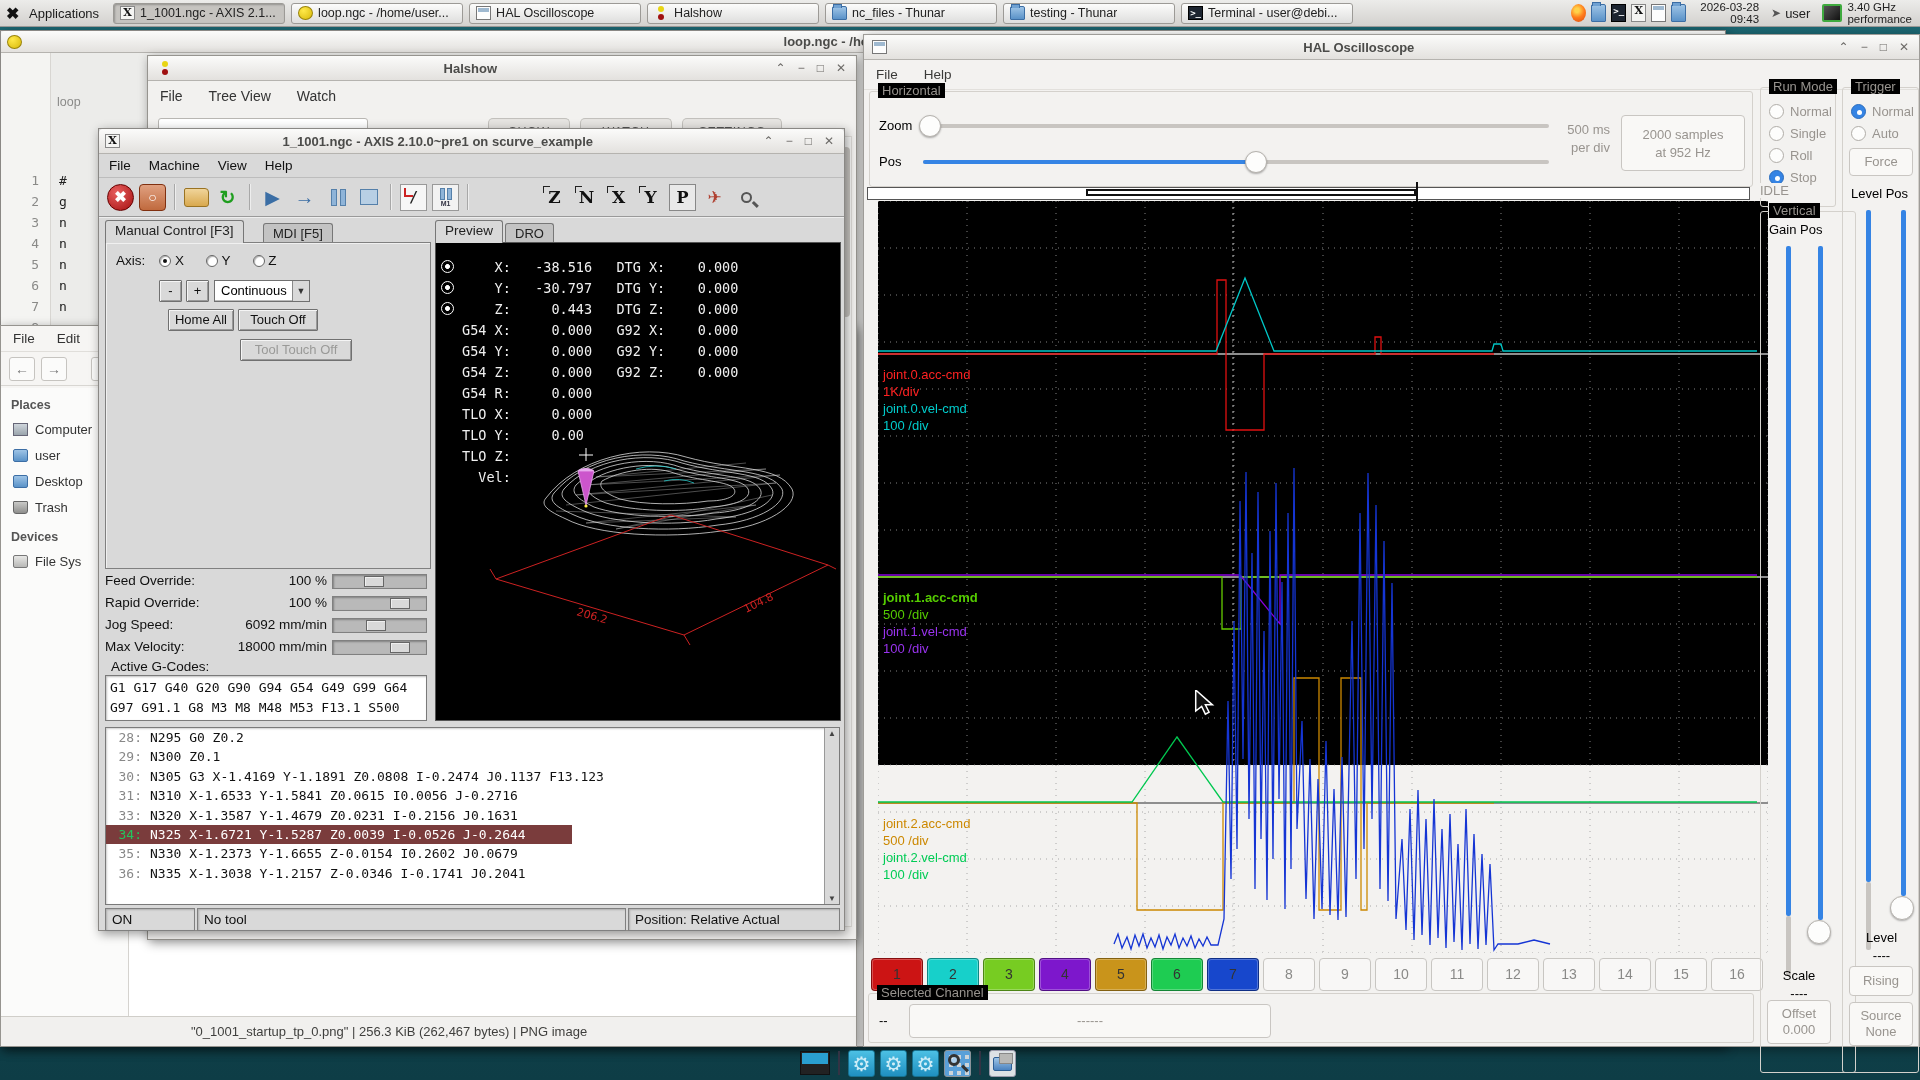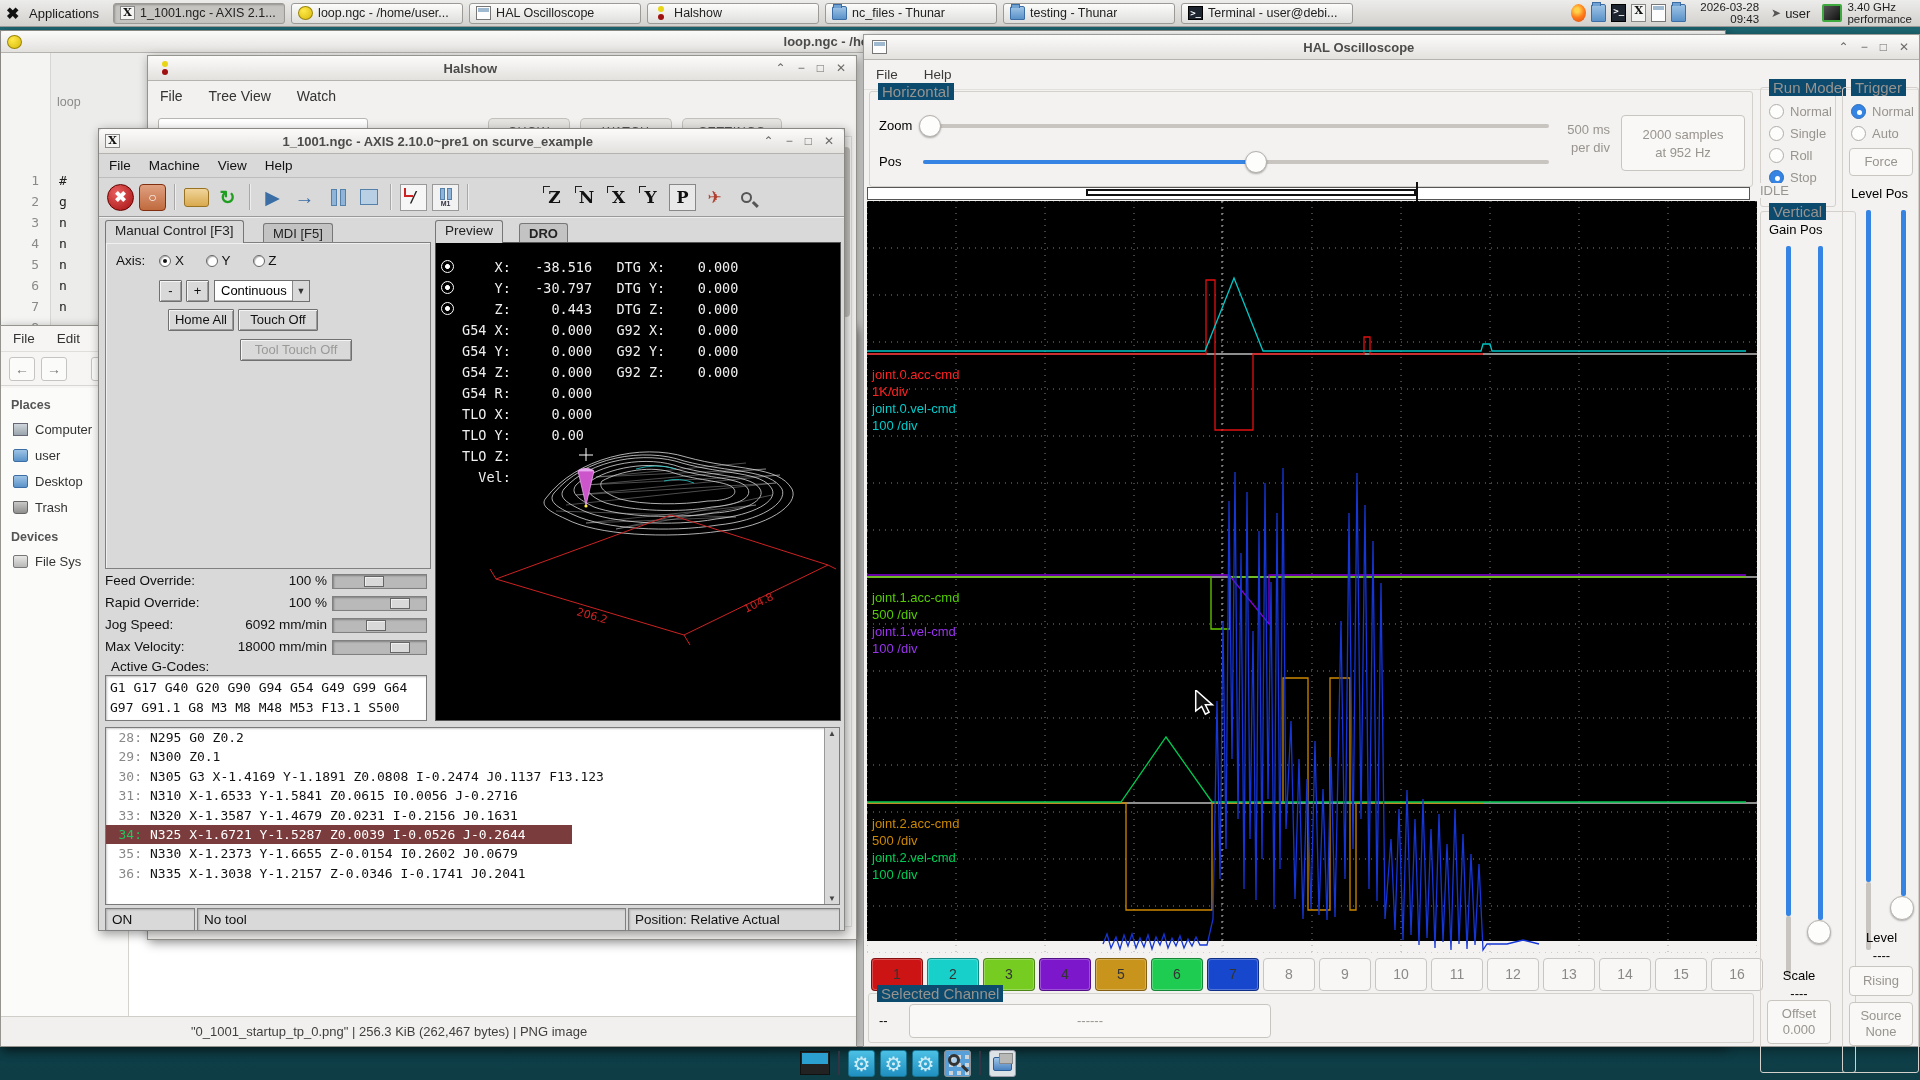--- a/index.html
+++ b/index.html
@@ -151,35 +151,35 @@
   #ax-scroll { position:absolute; right:0; top:0; bottom:0; width:15px; background:#d9d9d9; border-left:1px solid #999; font-size:8px; color:#444; }
   #ax-scroll .up { position:absolute; top:1px; left:3px; }
   #ax-scroll .dn { position:absolute; bottom:1px; left:3px; }
   .ax-status { position:absolute; left:6px; top:779px; width:735px; height:23px; display:flex; gap:2px; }
   .ax-status div { border:1px solid #808080; box-shadow:inset 1px 1px 2px rgba(0,0,0,.2); font-size:13.5px; line-height:21px; padding-left:6px; color:#111; background:#d9d9d9; }
 
   
   #scope { left:863px; top:34px; width:1057px; height:1013px; z-index:4; background:#f3f2f0; border:1px solid #9e9c98; }
   #sc-menu { height:30px; display:flex; gap:26px; align-items:center; padding-left:12px; font-size:13.5px; color:#3a3a38; border-bottom:1px solid #e2e0dc; }
   .gbox { position:absolute; border:1px solid #d4d1cc; border-radius:3px; }
-  .gbox .gl-label { position:absolute; top:-9px; left:8px; background:#0c4a6e; padding:0 4px; color:#97938e; font-size:15px; white-space:nowrap; }
+  .gbox .gl-label { position:absolute; top:-9px; left:8px; background:#000000; padding:0 4px; color:#97938e; font-size:13px; white-space:nowrap; }
   .gtk-lab { color:#000000; font-size:13px; position:absolute; }
   .gtk-track { position:absolute; height:4px; background:#c8c5c1; border-radius:2px; }
   .gtk-fill { position:absolute; height:4px; background:#3584e4; border-radius:2px; }
   .gtk-thumb { position:absolute; width:22px; height:22px; border-radius:50%; background:#fdfdfc; border:1px solid #b5b2ad; box-shadow:0 1px 2px rgba(0,0,0,.3); }
   .vtrack { position:absolute; width:5px; border-radius:2px; }
   .vthumb { position:absolute; width:24px; height:24px; border-radius:50%; background:#fdfdfc; border:1px solid #b5b2ad; box-shadow:0 1px 2px rgba(0,0,0,.3); }
   #sc-samples { position:absolute; left:757px; top:80px; width:124px; height:56px; background:#f9f8f6; border:1px solid #c9c6c2; border-radius:4px;
                 color:#98948f; font-size:13px; text-align:center; padding-top:10px; line-height:18px; }
   #sc-perdiv { position:absolute; left:640px; top:86px; width:106px; text-align:right; color:#98948f; font-size:13px; line-height:18px; }
   #sc-progress { position:absolute; left:3px; top:152px; width:883px; height:13px; background:#fff; border:1px solid #555; }
   #sc-progress .inner { position:absolute; left:218px; top:1px; width:330px; height:7px; border:2px solid #111; }
   #sc-progress .tick { position:absolute; left:548px; top:-6px; width:2px; height:24px; background:#111; }
   #sc-idle { position:absolute; left:893px; top:148px; color:#98948f; font-size:13px; background:#f3f2f0; padding:0 3px; z-index:2; }
-  #sc-canvas { position:absolute; left:3px; top:166px; width:890px; height:740px; background:#000; }
+  #sc-canvas { position:absolute; left:14px; top:166px; width:890px; height:564px; background:#000; }
   .ch-lab { position:absolute; font-size:13px; line-height:17px; white-space:nowrap; left:5px; }
   #sc-chans { position:absolute; left:7px; top:923px; display:flex; gap:4px; }
   .chbtn { width:52px; height:33px; border-radius:4px; border:1px solid #c8c6c2; background:#f8f7f6; color:#8a8a88;
            font-size:14px; text-align:center; line-height:31px; }
   .chbtn.colored { color:#333; border-color:rgba(0,0,0,.35); box-shadow:inset 0 0 0 1px rgba(255,255,255,.25); }
   #sc-selframe { left:4px; top:958px; width:886px; height:50px; }
   #sc-selfield { position:absolute; left:40px; top:10px; width:362px; height:34px; background:#f9f8f6; border:1px solid #c9c6c2; border-radius:4px;
                  color:#98948f; text-align:center; line-height:32px; font-size:13px; }
   .gtk-radio { width:15px; height:15px; border-radius:50%; border:1px solid #b0ada8; background:#fdfdfc; display:inline-block; position:relative; vertical-align:-3px; margin-right:6px; }
   .gtk-radio.sel { background:#3584e4; border-color:#2a6cbd; }
@@ -487,21 +487,21 @@
         </div>
       </div>
     <div class="ovr-label" style="left:12px;top:530px;font-size:13.5px">Active G-Codes:</div>
     <div id="ax-gbox">
       <div>G1 G17 G40 G20 G90 G94 G54 G49 G99 G64</div>
       <div>G97 G91.1 G8 M3 M8 M48 M53 F13.1 S500</div>
     </div>
 
     <div id="ax-tabs-right">
         <span class="tk-tab sel" style="left: 336px;">Preview</span>
-        <span class="tk-tab" style="left: 420px; font-weight: bold;">DRO</span>
+        <span class="tk-tab" style="left: 406px;">DRO</span>
       </div>
     <div id="ax-canvas">
       <svg width="406" height="479" viewBox="0 0 406 479">
         <g stroke="#e9e9e9" fill="none" stroke-width="0.8" opacity="0.95">
           <path d="M110,255 C140,215 205,200 250,214 C300,228 342,222 356,246 C364,262 330,284 285,288 C230,296 160,292 130,276 C112,268 104,262 110,255 Z"></path>
           <path d="M118,250 C148,214 208,204 248,218 C294,230 334,226 346,246 C352,260 324,278 282,282 C232,290 168,286 138,272 C120,264 112,258 118,250 Z"></path>
           <path d="M128,246 C154,216 210,208 246,220 C288,232 326,228 336,246 C342,258 318,272 280,276 C236,284 176,280 148,268 C130,260 122,254 128,246 Z"></path>
           <path d="M140,242 C162,220 212,212 244,224 C280,234 316,232 324,246 C330,256 312,268 278,270 C240,276 186,274 158,264 C142,256 134,250 140,242 Z"></path>
           <path d="M152,240 C172,224 214,218 240,226 C272,236 306,234 312,246 C316,254 304,262 276,264 C244,270 196,268 170,260 C154,254 148,246 152,240 Z"></path>
           <path d="M166,238 C184,228 216,222 238,230 C262,238 294,238 298,246 C302,252 292,258 272,258 C246,262 206,262 184,256 C168,250 162,244 166,238 Z"></path>
@@ -648,21 +648,21 @@
           <polyline points="0,374 362,374 402,423 402,374 879,374" fill="none" stroke="#8800dd" stroke-width="1.3"></polyline>
           <polyline points="0,602 259,602 259,709 345,709 345,602 416,602 416,477 441,477 441,709 463,709 463,477 483,477 483,709 489,709 489,602 616,602" fill="none" stroke="#cc8800" stroke-width="1.3"></polyline>
           <polyline points="0,601 254,601 299,536 345,601 879,601" fill="none" stroke="#00c850" stroke-width="1.3"></polyline>
           <polyline points="236,743 240,733 244,747 249,736 253,748 257,734 261,745 265,733 269,747 273,737 277,746 281,734 285,748 289,736 293,744 297,733 301,747 305,737 309,745 313,735 317,747 321,738 325,745 329,736 333,744 340,744 346,718 350,500 353,678 356,420 359,648 362,300 365,558 368,271 371,618 374,352 377,688 380,291 383,638 386,430 389,699 392,330 395,658 398,282 401,598 404,381 407,708 410,312 413,668 416,267 419,628 424,520 428,698 432,558 436,718 440,578 444,708 448,540 452,714 456,588 460,719 464,556 468,716 474,420 478,678 482,312 486,648 490,272 494,618 498,304 502,688 506,340 510,700 514,382 518,718 524,638 528,729 532,608 536,739 540,589 544,734 548,618 552,744 556,598 560,737 564,628 568,747 572,613 576,741 580,643 584,749 588,608 592,743 596,633 600,748 604,653 608,744 612,663 616,749 620,743 640,743 656,739 672,743" fill="none" stroke="#1535d4" stroke-width="1.3"></polyline>
         </svg>
       <div id="sc-labels">
           <div class="ch-lab" style="top: 165px; color: rgb(255, 34, 34);">joint.0.acc-cmd</div>
           <div class="ch-lab" style="top: 182px; color: rgb(255, 34, 34);">1K/div</div>
           <div class="ch-lab" style="top: 199px; color: rgb(0, 204, 204);">joint.0.vel-cmd</div>
           <div class="ch-lab" style="top: 216px; color: rgb(0, 204, 204);">100 /div</div>
-          <div class="ch-lab" style="top: 388px; color: rgb(85, 204, 0);">joint.1.acc-cmd</div>
+          <div class="ch-lab" style="top: 388px; color: rgb(85, 204, 0); font-weight: bold;">joint.1.acc-cmd</div>
           <div class="ch-lab" style="top: 405px; color: rgb(85, 204, 0);">500 /div</div>
           <div class="ch-lab" style="top: 422px; color: rgb(153, 51, 238);">joint.1.vel-cmd</div>
           <div class="ch-lab" style="top: 439px; color: rgb(153, 51, 238);">100 /div</div>
           <div class="ch-lab" style="top: 614px; color: rgb(204, 136, 0);">joint.2.acc-cmd</div>
           <div class="ch-lab" style="top: 631px; color: rgb(204, 136, 0);">500 /div</div>
           <div class="ch-lab" style="top: 648px; color: rgb(0, 204, 85);">joint.2.vel-cmd</div>
           <div class="ch-lab" style="top: 665px; color: rgb(0, 204, 85);">100 /div</div>
         </div>
     </div>
     <div id="sc-chans">

